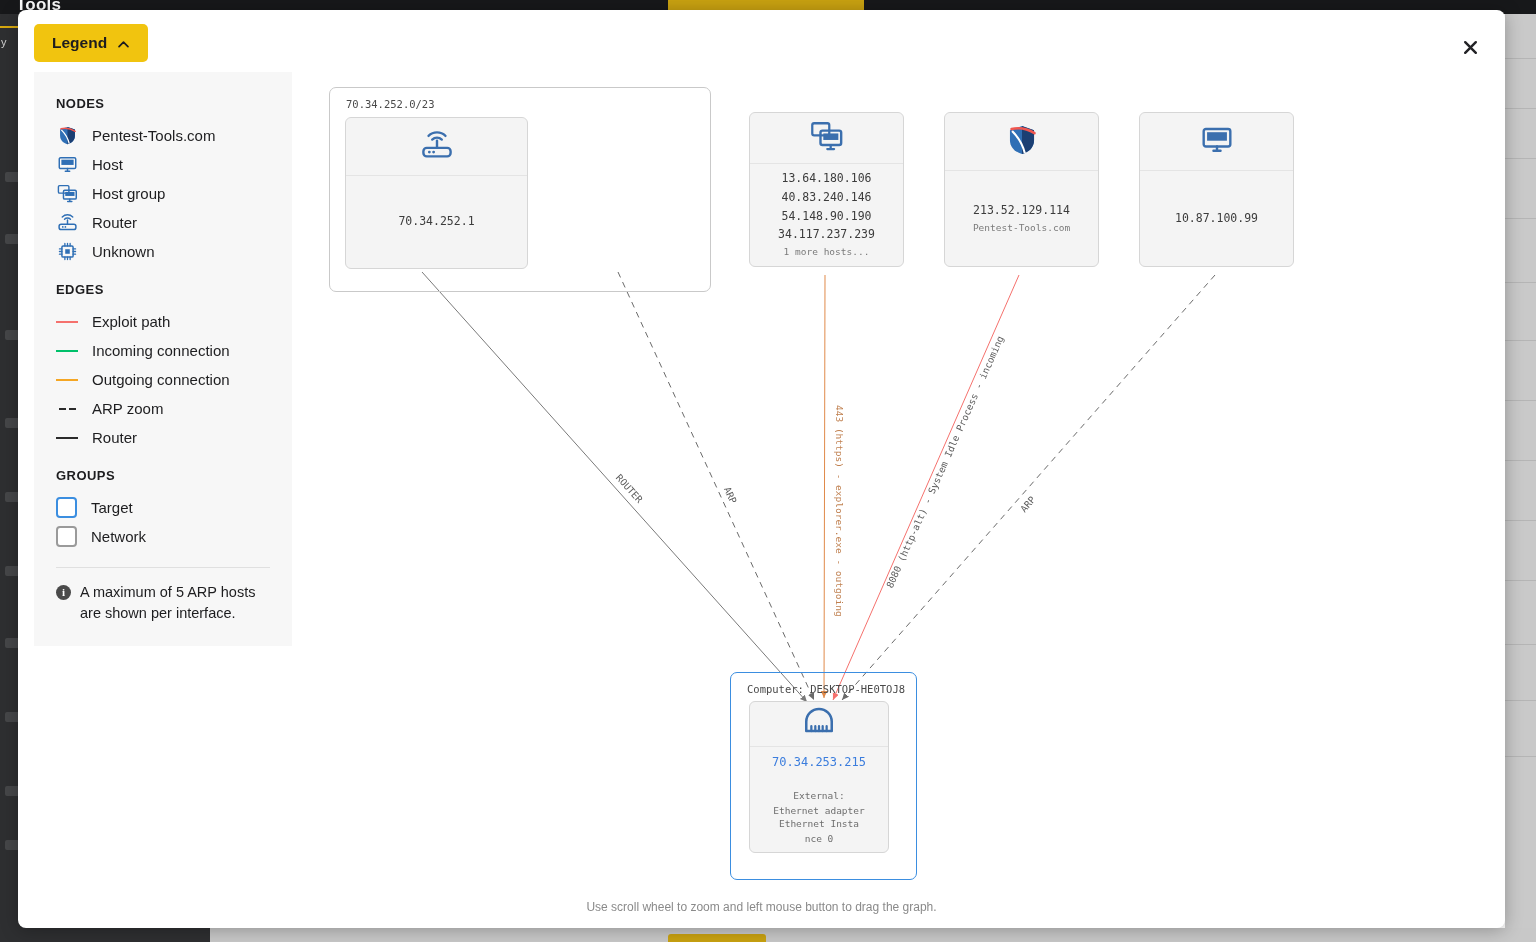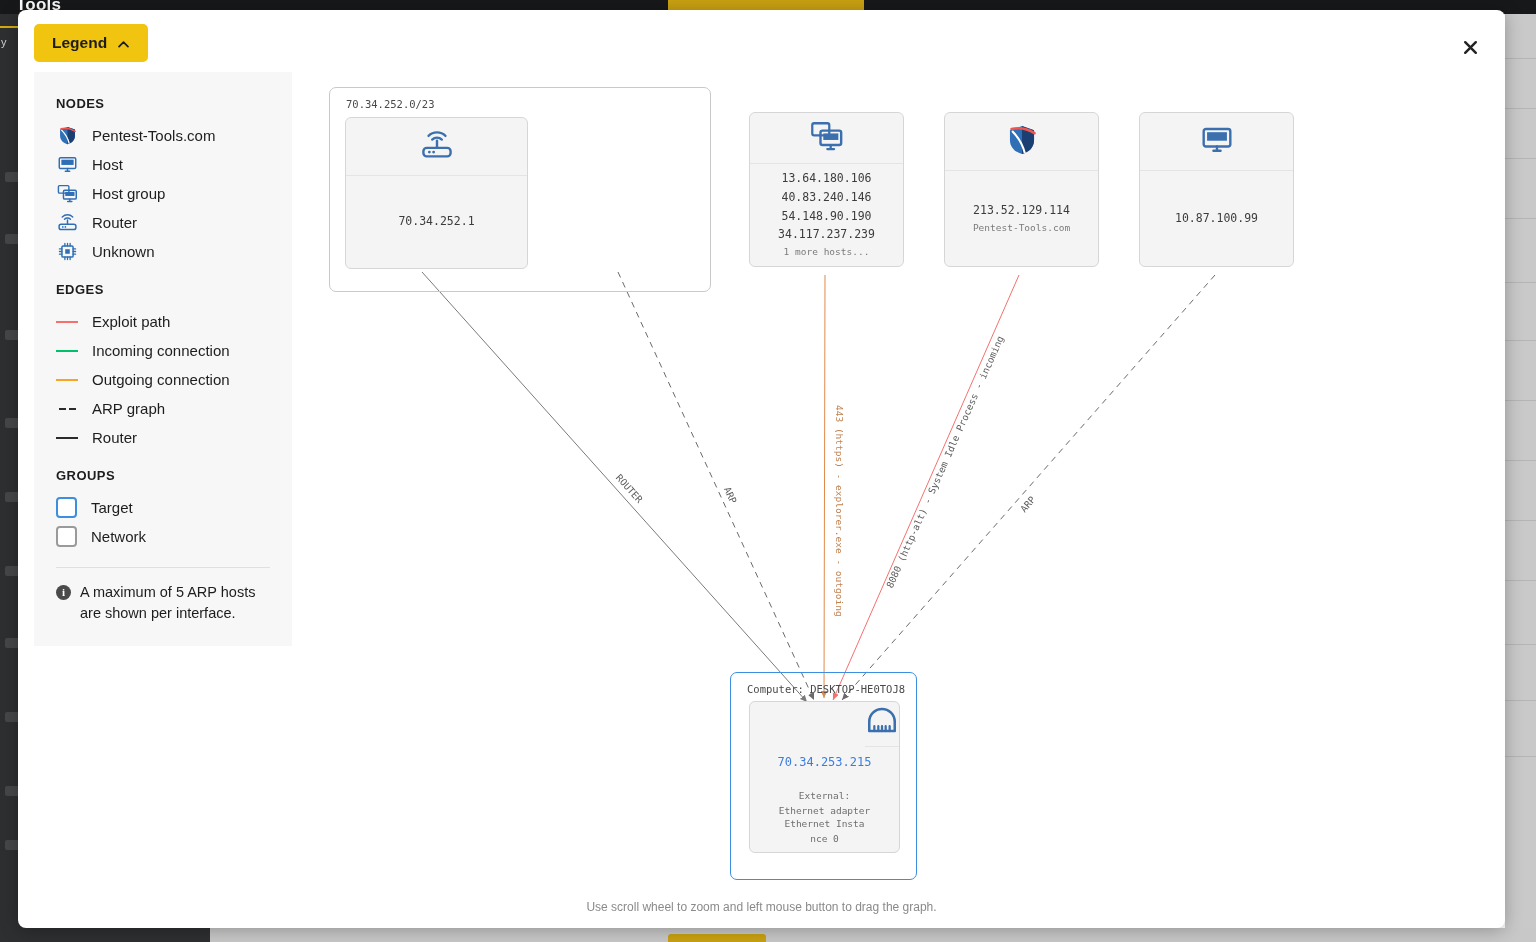--- a/index.html
+++ b/index.html
@@ -338,21 +338,21 @@
         </span>
       <span class="lbl">Outgoing connection</span>
     </div>
     <div class="legend-row">
       <span class="legend-swatch-wrap">
         <span class="dashwrap">
             <i></i>
             <i></i>
           </span>
       </span>
-      <span class="lbl">ARP graph</span>
+      <span class="lbl">ARP zoom</span>
     </div>
     <div class="legend-row">
       <span class="legend-swatch-wrap">
           <i class="legend-swatch" style="background:#2b2b2b"></i>
         </span>
       <span class="lbl">Router</span>
     </div>
 
     <div class="legend-section-title gap-top">GROUPS</div>
 
@@ -474,21 +474,21 @@
       </div>
       <div class="nbody">
         <div class="ntext">10.87.100.99</div>
       </div>
     </div>
 
     <div class="ggroup target" style="left:712px; top:662px; width:187px; height:208px;">
       <div class="glabel">Computer: DESKTOP-HE0TOJ8</div>
     </div>
 
-    <div class="gnode" style="left:731px; top:691px; width:151px; height:152px;align-items:flex-end;">
+    <div class="gnode" style="left:731px; top:691px; width:140px; height:152px;">
       <div class="nhead">
         <span>
           <svg viewBox="0 0 24 24" width="34" height="34" aria-hidden="true">
             <path d="M3 18.4 V11.8 a9 9 0 0 1 18 0 v6.6 Z" fill="none" stroke="#3b6fae" stroke-width="1.8" stroke-linejoin="round"></path>
             <path d="M6.6 18.4 v-3.4 M9.4 18.4 v-3.4 M12 18.4 v-3.4 M14.6 18.4 v-3.4 M17.4 18.4 v-3.4" stroke="#3b6fae" stroke-width="1.6" stroke-linecap="round"></path>
           </svg>
         </span>
       </div>
       <div class="nbody">
         <div class="ntext accent">70.34.253.215</div>

